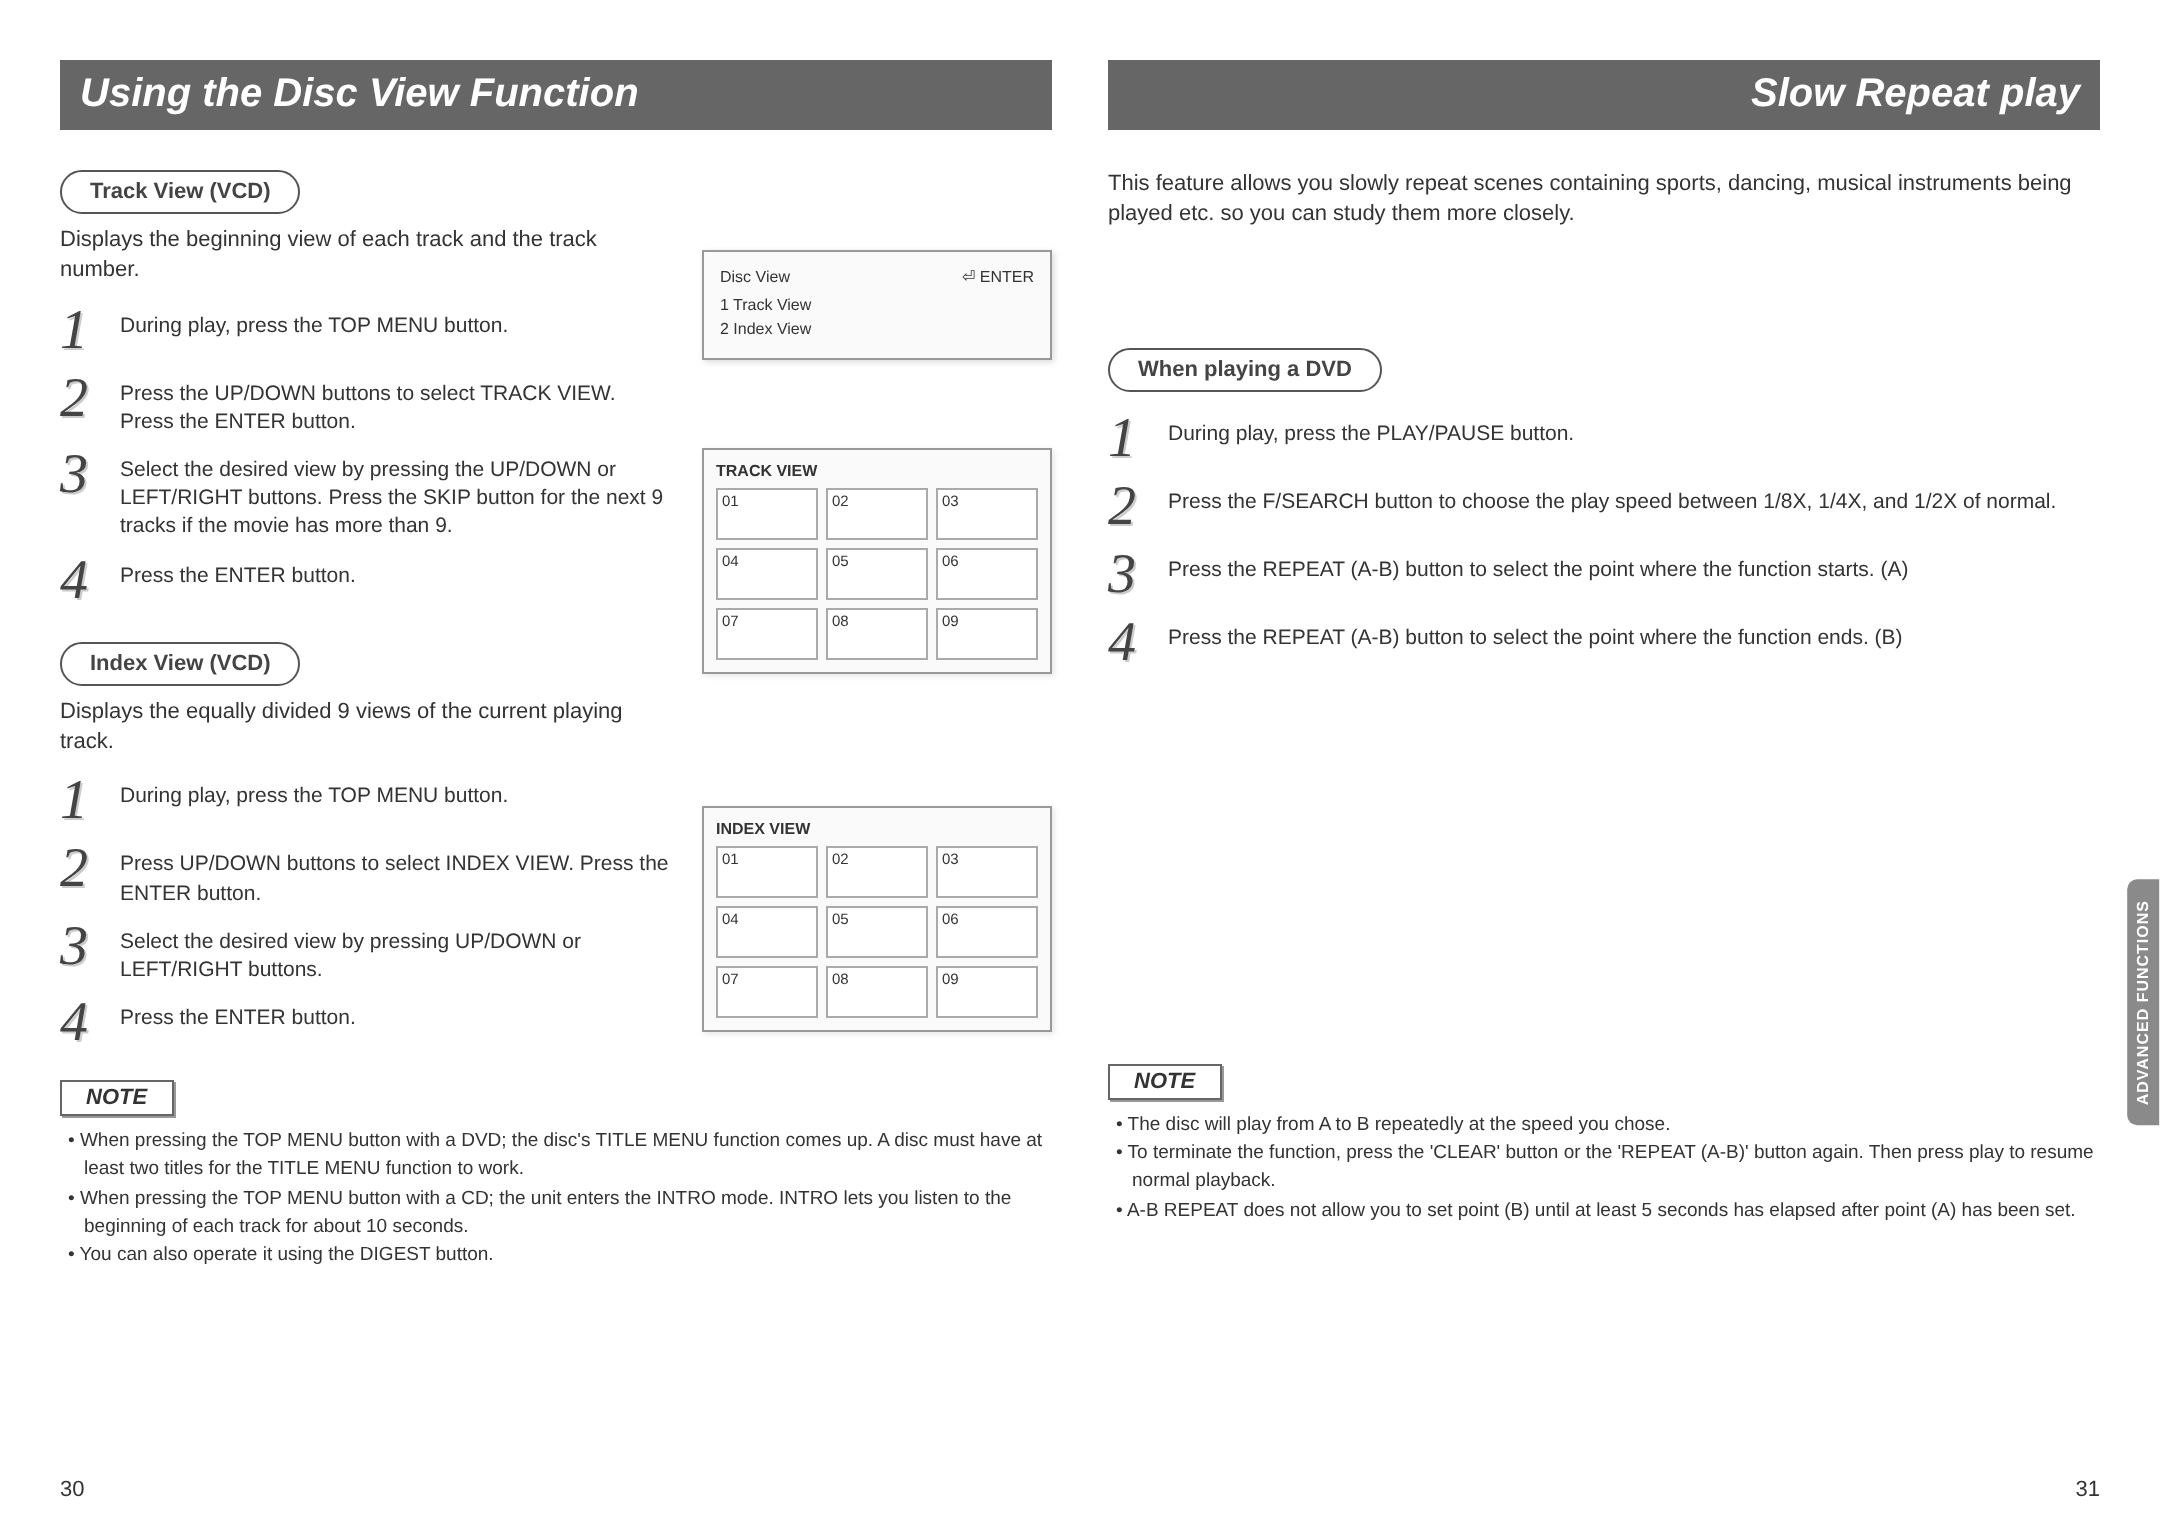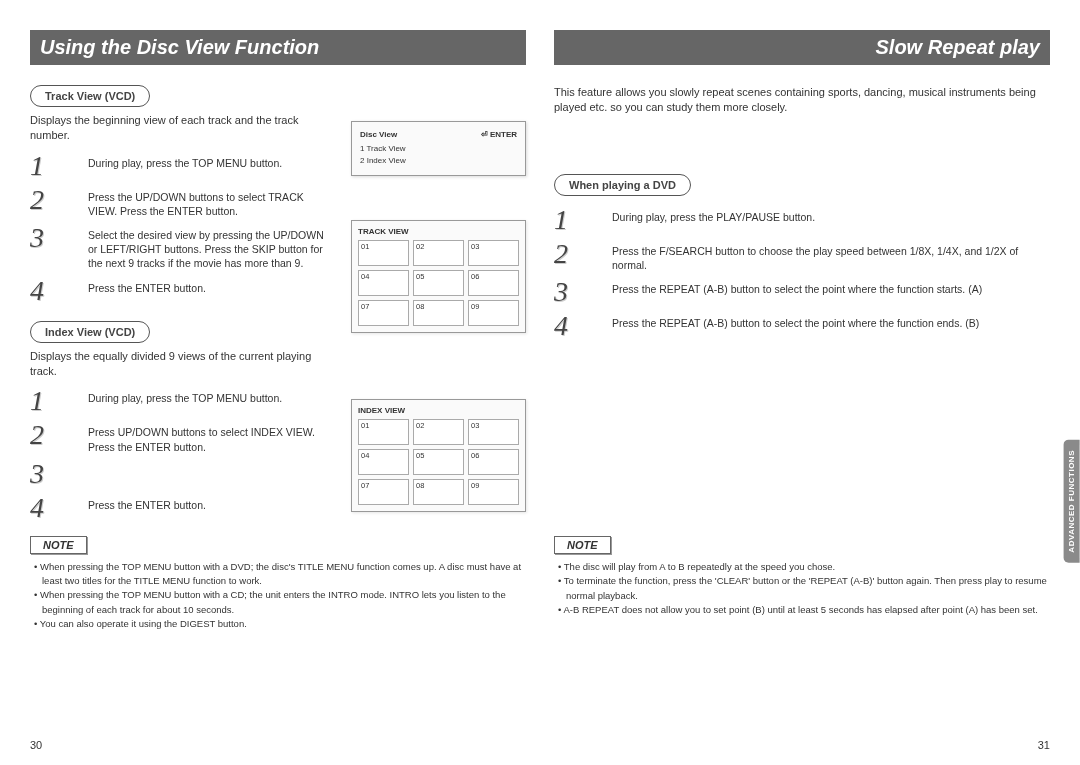--- a/index.html
+++ b/index.html
@@ -65,31 +65,30 @@
     color: #444;
     text-shadow: 1px 1px 0 #ccc;
     line-height: 1;
     width: 22px;
     flex-shrink: 0;
   }
   .step .txt {
     font-size: 10.5px;
     line-height: 1.35;
     padding-top: 4px;
-    margin-left: 28px;
   }
   .osd-box {
     border: 1px solid #999;
     background: #fafafa;
     box-shadow: 1px 1px 3px rgba(0,0,0,.15);
     padding: 8px;
     font-size: 8px;
     margin-bottom: 14px;
   }
-  .osd-header { display: flex; justify-content: space-between; font-weight: bold; font-size: 8px; margin-bottom: 4px;}
+  .osd-header { display: flex; justify-content: space-between; font-weight: normal; font-size: 8px; margin-bottom: 4px;}
   .osd-list div { font-size: 8px; line-height: 1.5; }
   .grid-box {
     border: 1px solid #999;
     background: #fafafa;
     padding: 6px;
     box-shadow: 1px 1px 3px rgba(0,0,0,.1);
     margin-bottom: 16px;
   }
   .grid-title { font-size: 8px; font-weight: bold; margin-bottom: 4px; }
   .grid {
@@ -178,20 +177,21 @@
         <div class="step">
             <div class="num">1</div>
             <div class="txt">During play, press the TOP MENU button.</div>
           </div>
         <div class="step">
             <div class="num">2</div>
             <div class="txt">Press UP/DOWN buttons to select INDEX VIEW. Press the ENTER button.</div>
           </div>
         <div class="step">
             <div class="num">3</div>
+            <div class="txt">Select the desired view by pressing UP/DOWN or LEFT/RIGHT buttons.</div>
           </div>
         <div class="step">
             <div class="num">4</div>
             <div class="txt">Press the ENTER button.</div>
           </div>
       </div>
 
       <div class="right">
         <div class="osd-box">
           <div class="osd-header">

